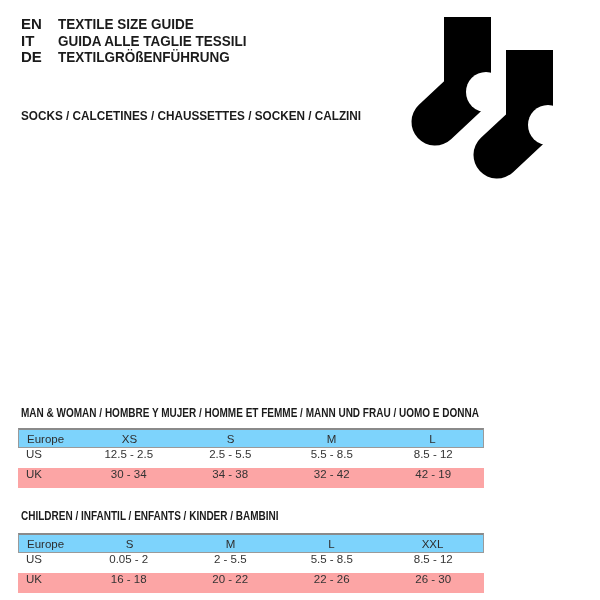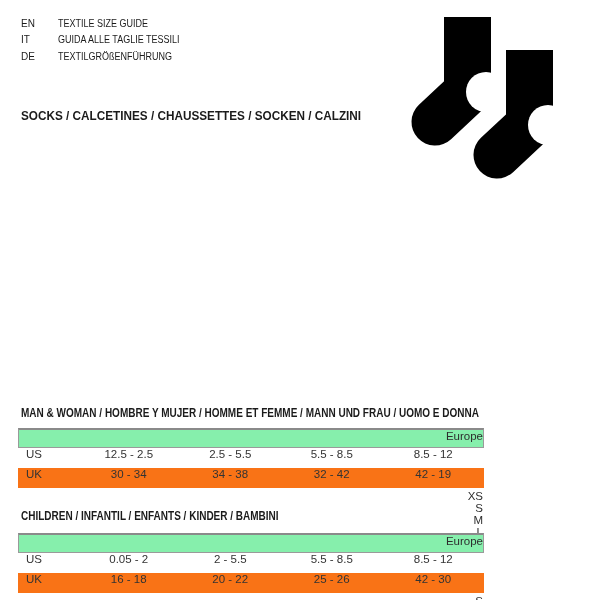--- a/index.html
+++ b/index.html
@@ -8,22 +8,22 @@
     background: #ffffff;
     font-family: "Liberation Sans", sans-serif;
     position: relative;
     overflow: hidden;
     color: #1b1b1b;
   }
 
   
   .lang-block { position: absolute; left: 21px; top: 15px; }
   .lang-row {
-    display: flex; height: 16.6px; align-items: center;
-    font-weight: 400; font-size: 10px; white-space: nowrap;
+    display: flex; height: 16.6px; 
+    font-weight: 700; font-size: 15px; white-space: nowrap;
   }
   .lang-code { flex: 0 0 37px; }
   .lang-label { transform: scaleX(0.9); transform-origin: 0 50%; }
 
   
   .socks-line {
     position: absolute; left: 21px; top: 109px;
     font-weight: 700; font-size: 12.5px; white-space: nowrap;
     transform: scaleX(0.94); transform-origin: 0 50%;
   }
@@ -35,27 +35,27 @@
   .table-title {
     position: absolute; left: 21px;
     font-weight: 700; font-size: 12.5px; white-space: nowrap;
     transform: scaleX(0.8); transform-origin: 0 50%;
   }
   .size-table {
     position: absolute; left: 18px; width: 466px;
     font-size: 11.5px; color: #333333;
   }
   .t-header {
-    display: flex; height: 20px; align-items: flex-end;
-    background: #86efac;
+    display: flex; height: 20px; align-items: center;
+    background: #7dd3fc;
     border: 1px solid #9a9a9a; border-top: 2px solid #8a8a8a;
-    box-sizing: border-box; color: #2e2e2e; flex-direction: column;
+    box-sizing: border-box; color: #2e2e2e;
   }
   .t-row { display: flex; height: 20px; }
-  .t-row.alt { background: #f97316; }
+  .t-row.alt { background: #fca5a5; }
   .col-region { flex: 0 0 60px; padding-left: 8px; box-sizing: border-box; }
   .col-size { flex: 1; text-align: center; }
 
   #title1 { top: 406px; }
   #table1 { top: 428px; }
   #title2 { top: 509px; }
   #table2 { top: 533px; }
 </style>
 </head>
 <body>
@@ -127,16 +127,16 @@
     <span class="col-region">US</span>
     <span class="col-size">0.05 - 2</span>
     <span class="col-size">2 - 5.5</span>
     <span class="col-size">5.5 - 8.5</span>
     <span class="col-size">8.5 - 12</span>
   </div>
   <div class="t-row alt">
     <span class="col-region">UK</span>
     <span class="col-size">16 - 18</span>
     <span class="col-size">20 - 22</span>
-    <span class="col-size">25 - 26</span>
-    <span class="col-size">42 - 30</span>
+    <span class="col-size">22 - 26</span>
+    <span class="col-size">26 - 30</span>
   </div>
 </div>
 
 </body></html>

